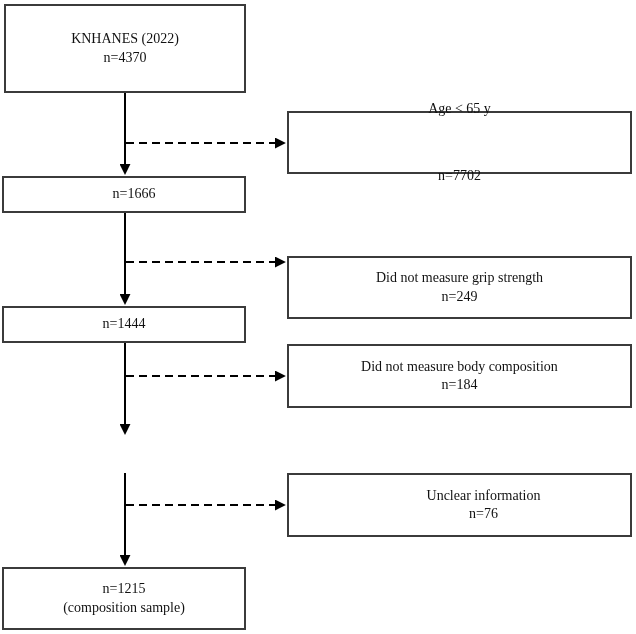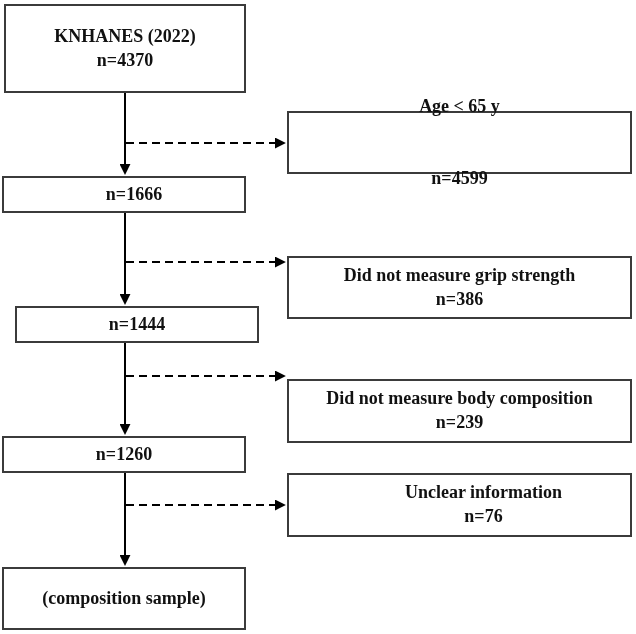--- a/index.html
+++ b/index.html
@@ -27,38 +27,37 @@
   .box {
     position: absolute;
     box-sizing: border-box;
     border: 2px solid #3b3b3b;
     background: #ffffff;
     display: flex;
     flex-direction: column;
     align-items: center;
     justify-content: center;
     text-align: center;
-    font-size: 18px;
+    font-size: 14px;
     line-height: 1.32;
-    font-weight: bold;
   }
   .box .line {
     display: block;
     white-space: nowrap;
   }
   
   .box-a { left: 4px;  top: 4px;   width: 242px; height: 89px; }
   .box-b { left: 2px;  top: 176px; width: 244px; height: 37px; padding-left: 20px; }
-  .box-c { left: 2px;  top: 306px; width: 244px; height: 37px; margin-left: 13px; }
+  .box-c { left: 2px;  top: 306px; width: 244px; height: 37px; }
   .box-d { left: 2px;  top: 436px; width: 244px; height: 37px; }
   .box-e { left: 2px;  top: 567px; width: 244px; height: 63px; }
   
   .box-s1 { left: 287px; top: 111px; width: 345px; height: 63px; gap: 48px; }
   .box-s2 { left: 287px; top: 231px; width: 345px; height: 63px; margin-top: 25px; }
-  .box-s3 { left: 287px; top: 344px; width: 345px; height: 64px; margin-top: 35px; }
+  .box-s3 { left: 287px; top: 344px; width: 345px; height: 64px; }
   .box-s4 { left: 287px; top: 473px; width: 345px; height: 64px; padding-left: 48px; }
 </style>
 </head>
 <body>
 
 <div class="canvas">
 
   <svg class="arrows-layer" viewBox="0 0 636 634" xmlns="http://www.w3.org/2000/svg">
     <defs>
       <marker id="arrowhead" viewBox="0 0 10 10" refX="1" refY="5" markerWidth="11" markerHeight="11" orient="auto" markerUnits="userSpaceOnUse">
@@ -99,41 +98,39 @@
   </div>
 
   <div class="box box-b">
     <span class="line">n=1666</span>
   </div>
 
   <div class="box box-c">
     <span class="line">n=1444</span>
   </div>
 
-  <div class="box box-d">
-    <span class="line">n=1260</span>
-  </div>
 
   <div class="box box-e">
+    <span class="line">n=1215</span>
     <span class="line">(composition sample)</span>
   </div>
 
   <div class="box box-s1">
     <span class="line">Age &lt; 65 y</span>
-    <span class="line">n=4599</span>
+    <span class="line">n=7702</span>
   </div>
 
   <div class="box box-s2">
     <span class="line">Did not measure grip strength</span>
-    <span class="line">n=386</span>
+    <span class="line">n=249</span>
   </div>
 
   <div class="box box-s3">
     <span class="line">Did not measure body composition</span>
-    <span class="line">n=239</span>
+    <span class="line">n=184</span>
   </div>
 
   <div class="box box-s4">
     <span class="line">Unclear information</span>
     <span class="line">n=76</span>
   </div>
 
 </div>
 
 </body></html>

